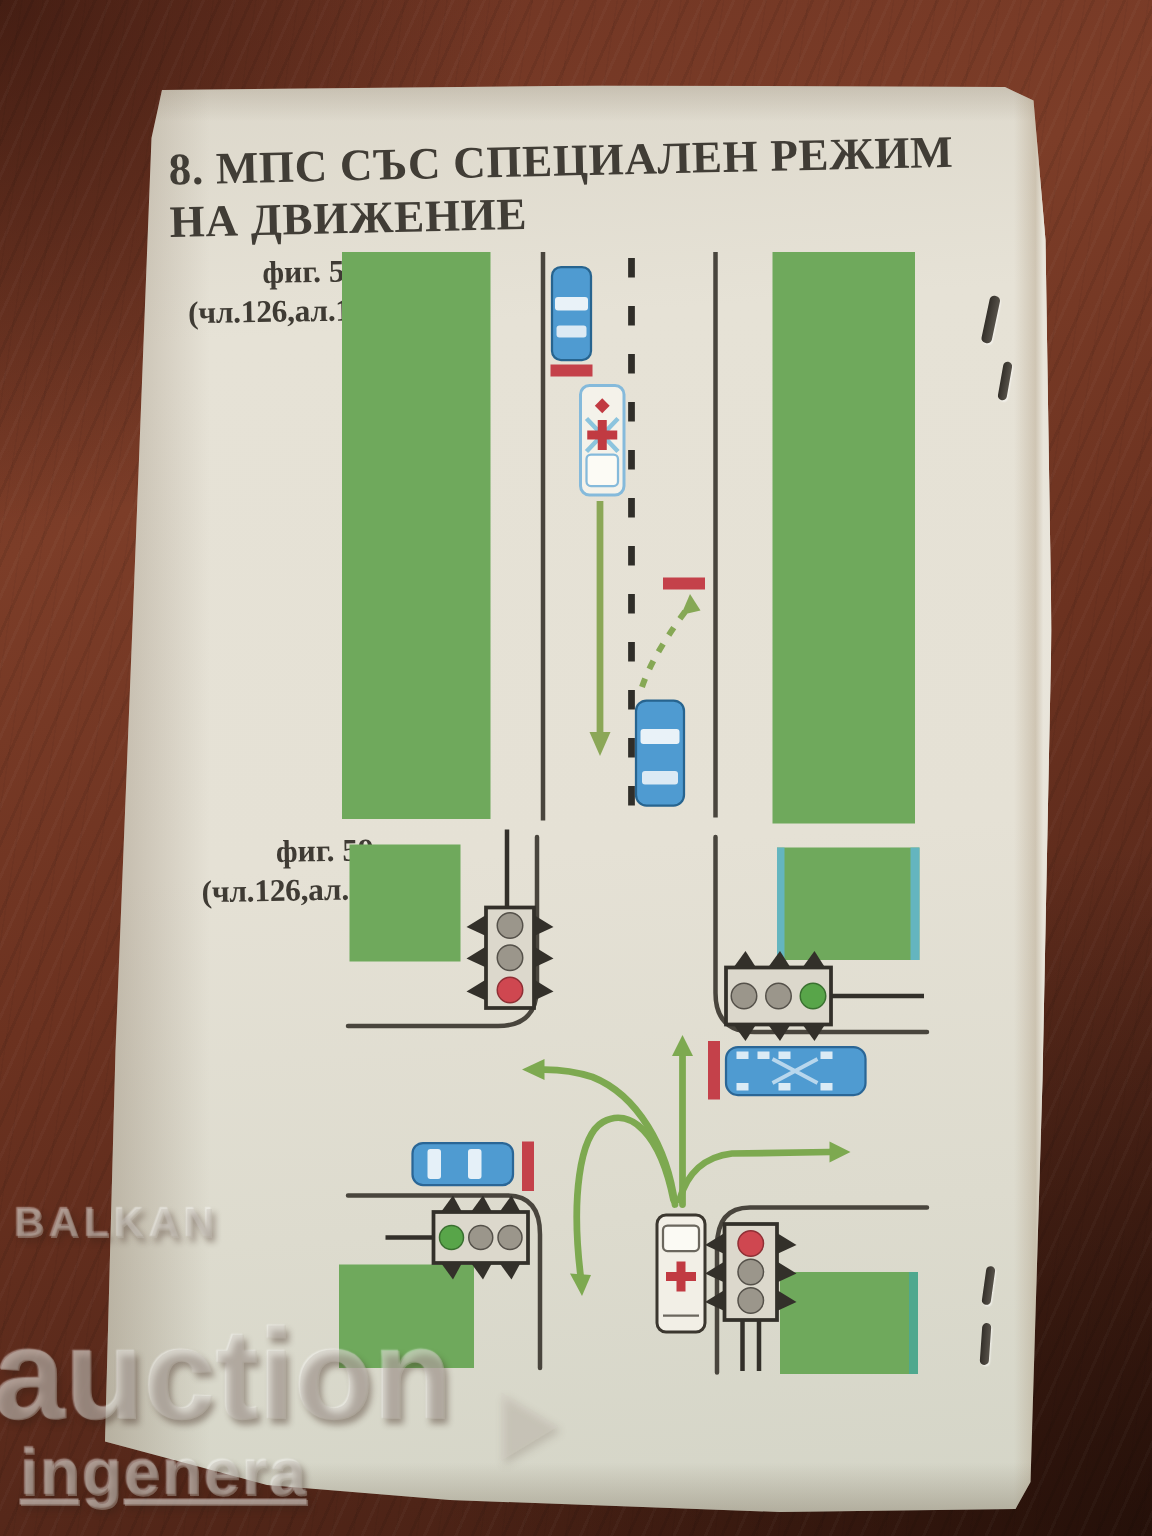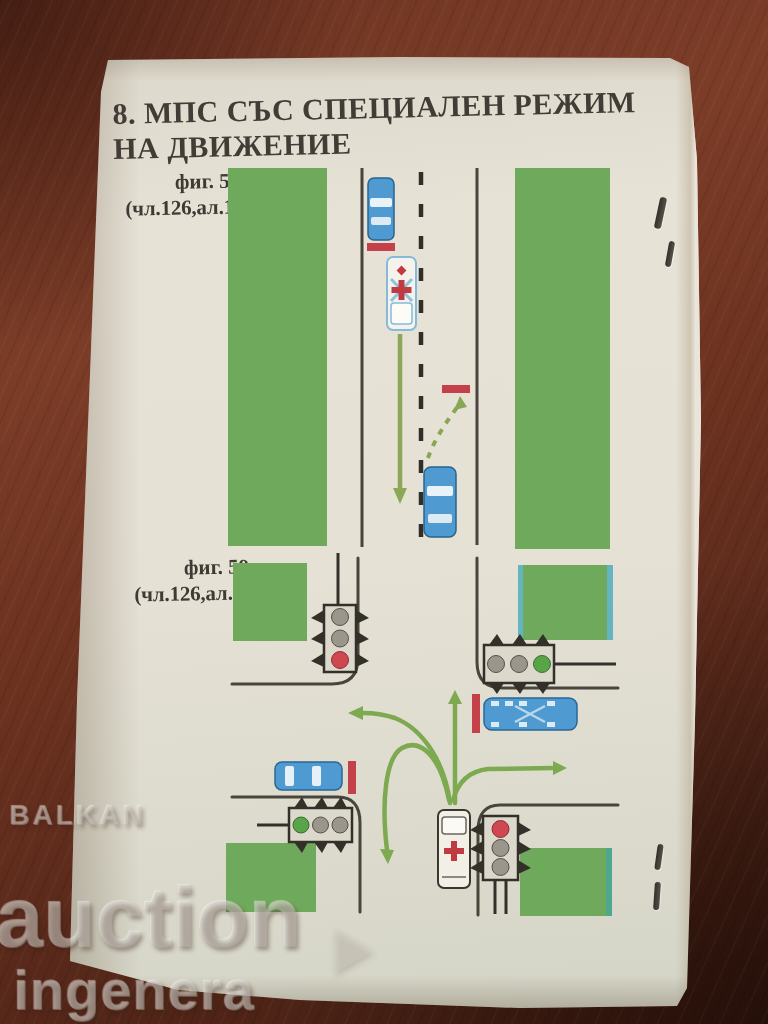--- a/index.html
+++ b/index.html
@@ -57,21 +57,21 @@
   .s2{left:667px;top:241px;width:6px;height:26px;transform:rotate(10deg);}
   .s3{left:656px;top:844px;width:6px;height:26px;transform:rotate(8deg);}
   .s4{left:654px;top:882px;width:6px;height:28px;transform:rotate(4deg);}
 
   
   .wm{position:absolute;font-family:"Liberation Sans",sans-serif;font-weight:700;
     color:rgba(195,190,180,.38);
     text-shadow:2px 3px 4px rgba(55,32,22,.38),-1px -1px 1px rgba(255,255,255,.45);}
   .wm-brand{left:10px;top:800px;font-size:28px;letter-spacing:3px;}
   .wm-word{left:-4px;top:868px;font-size:86px;letter-spacing:0;}
-  .wm-sub{left:14px;top:958px;font-size:56px;letter-spacing:1px;}
+  .wm-sub{left:14px;top:958px;font-size:44px;letter-spacing:1px;text-decoration:underline;}
   .wm-play{position:absolute;left:334px;top:928px;width:0;height:0;
     border-left:38px solid rgba(210,205,195,.40);
     border-top:23px solid transparent;border-bottom:23px solid transparent;
     filter:drop-shadow(2px 3px 3px rgba(55,32,22,.4));}
 </style>
 </head>
 <body>
 
 <div class="stage">
 

